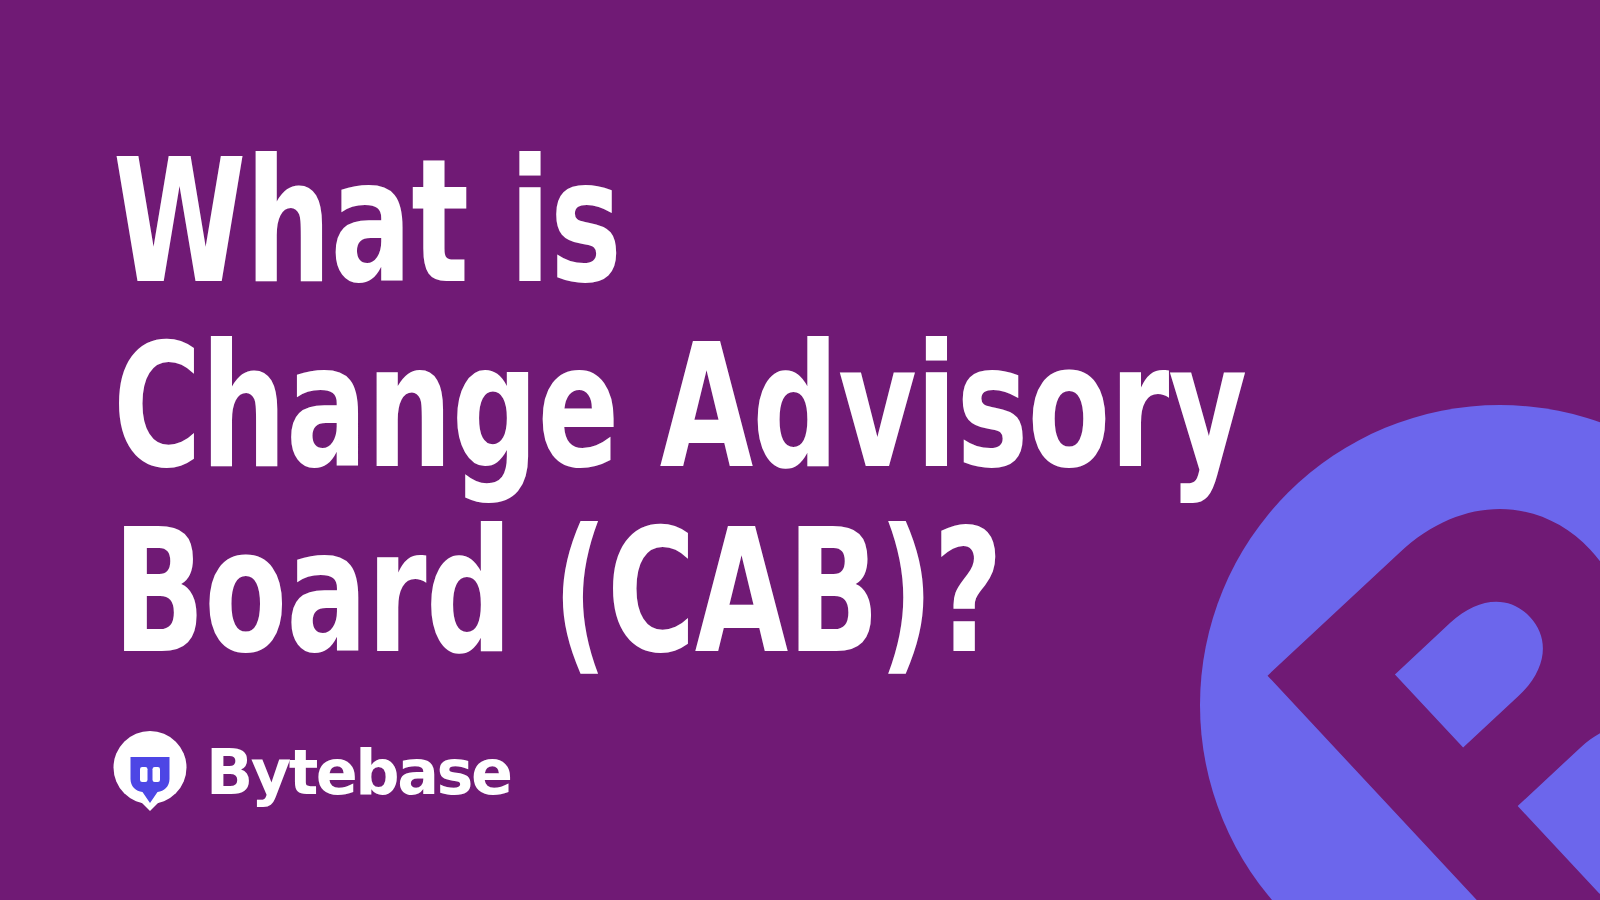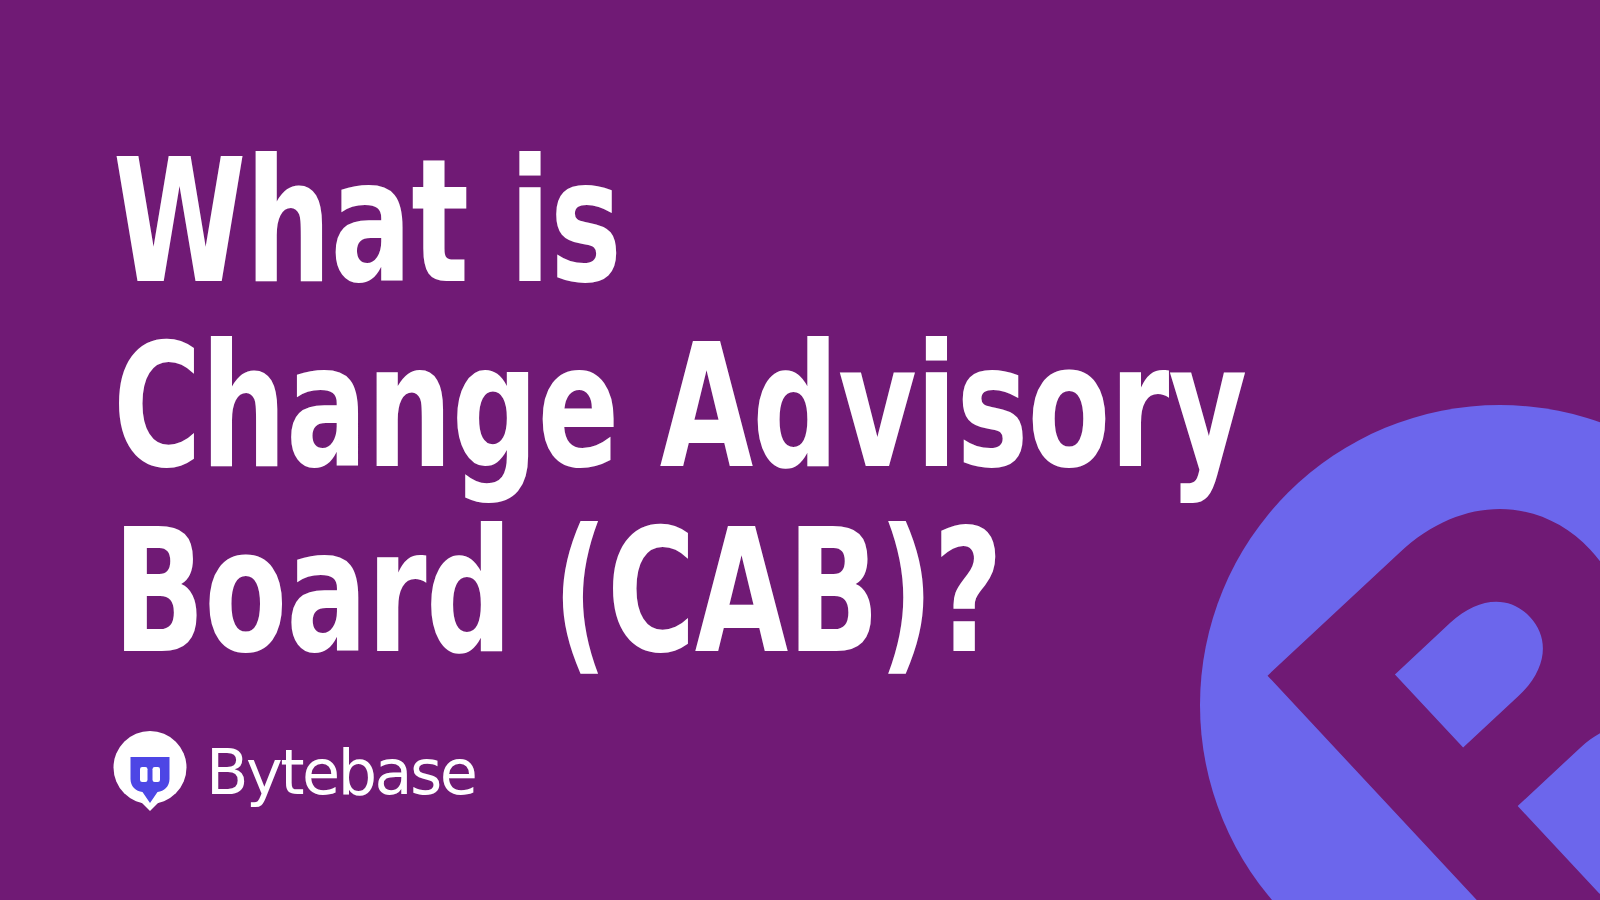--- a/index.html
+++ b/index.html
@@ -72,21 +72,21 @@
     flex: 0 0 auto;
   }
   .logo-mark svg {
     display: block;
     width: 100%;
     height: 100%;
   }
   .logo-wordmark {
     color: #ffffff;
     font-family: "DejaVu Sans", "Liberation Sans", sans-serif;
-    font-weight: 400;
+    font-weight: 700;
     font-size: 62px;
     line-height: 1;
     letter-spacing: -2.5px;
     white-space: nowrap;
     position: relative;
     top: 2px;
   }
 </style>
 </head>
 <body>

